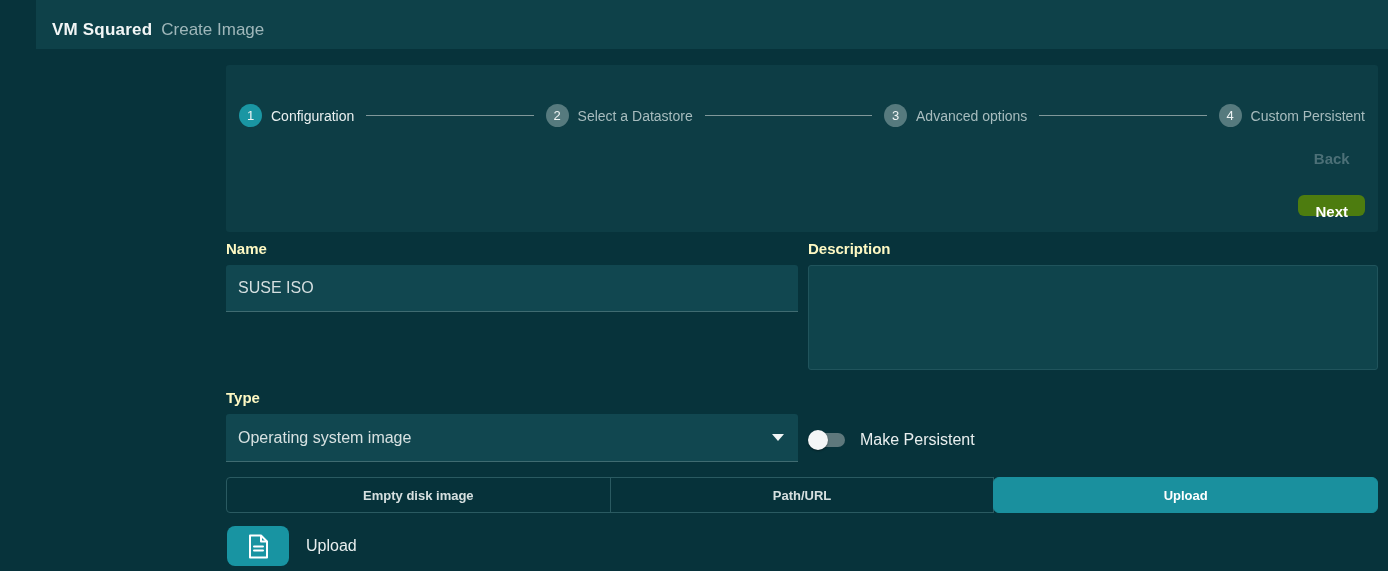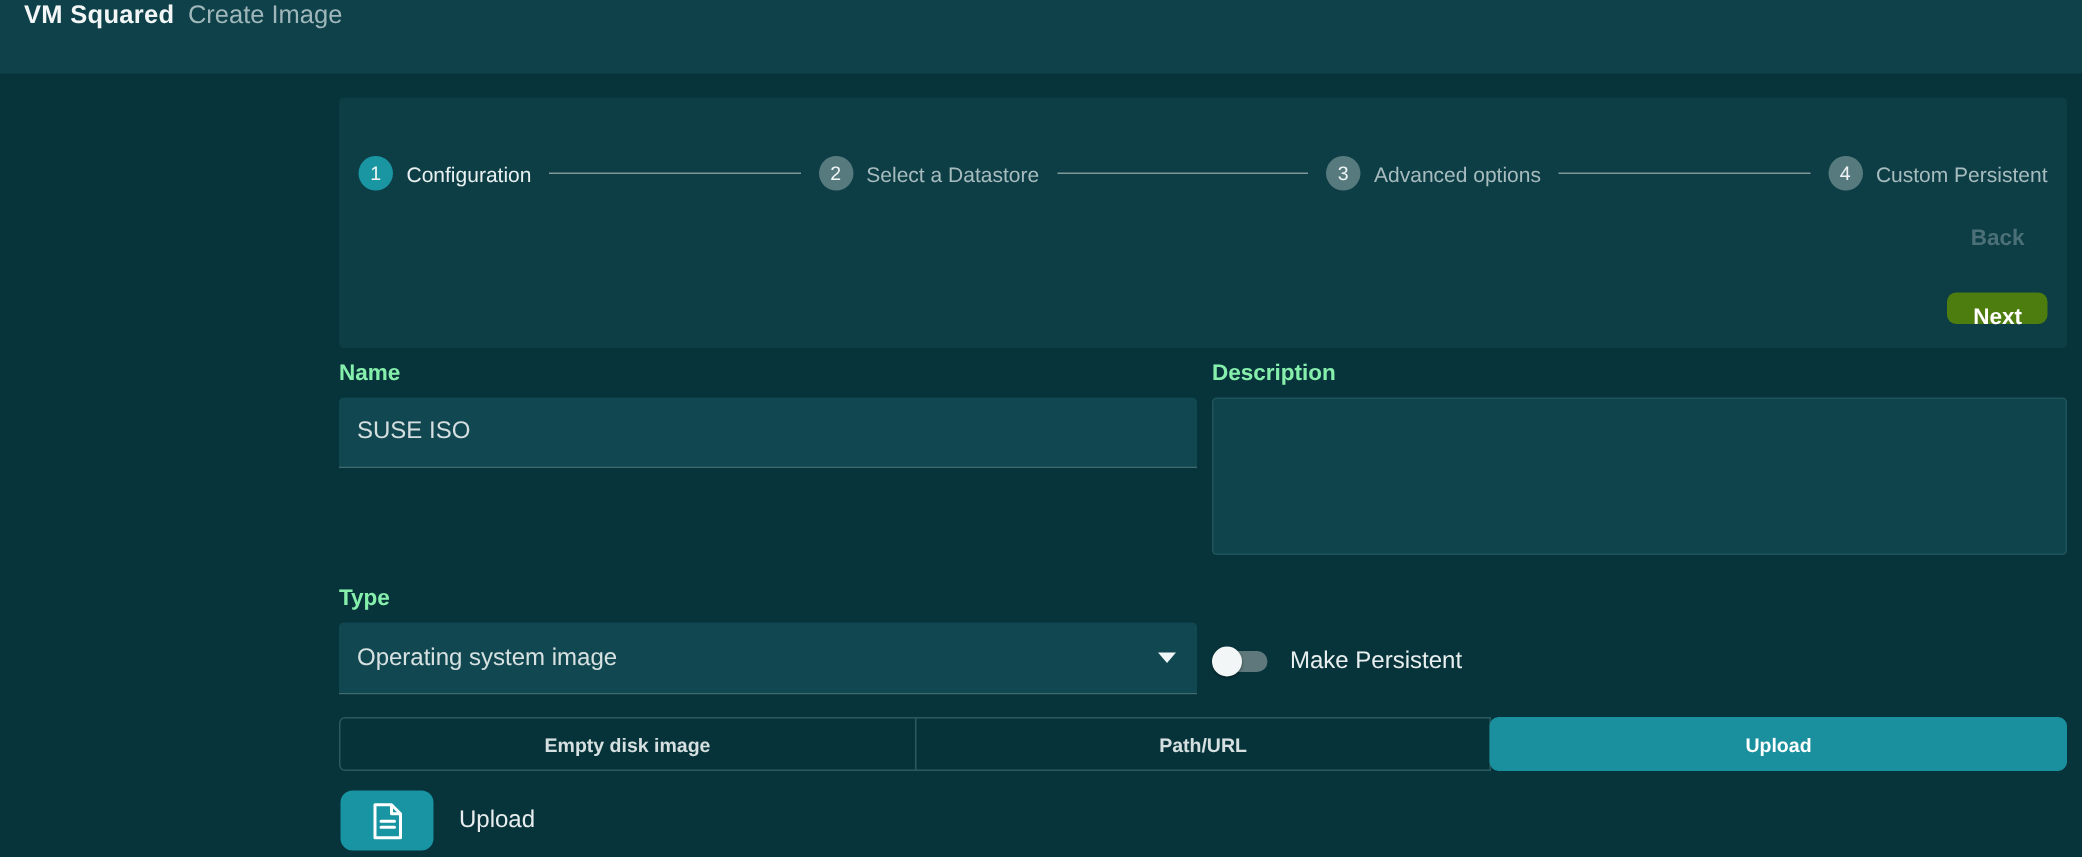--- a/index.html
+++ b/index.html
@@ -7,22 +7,23 @@
   body {
     background:#07333b;
     font-family:"Liberation Sans", sans-serif;
     color:#e9f0f0;
   }
 
   
   .app-header {
     height:49px;
     background:#0e4149;
-    display:flex; align-items:flex-start;
+    display:flex; align-items:flex-end;
     padding:0 16px 9px 16px;
+    margin-left:36px;
   }
   .brand { font-size:17px; font-weight:700; color:#f2f6f6; letter-spacing:.2px; }
   .page-title { font-size:17px; font-weight:400; color:#9fb7ba; margin-left:9px; }
 
   
   .wizard-card {
     margin:16px 10px 0 226px;
     height:167px;
     background:#0d3d45;
     border-radius:3px;
@@ -65,21 +66,21 @@
   }
 
   
   .form-area {
     margin:8px 10px 0 226px;
     display:grid;
     grid-template-columns:572px 1fr;
     column-gap:10px;
   }
   .field-label {
-    font-size:15px; font-weight:700; color:#86efac;
+    font-size:15px; font-weight:700; color:#fef9c3;
     line-height:18px; margin-bottom:7px;
   }
   .text-input {
     width:100%; height:47px;
     background:#114750;
     border:none; border-bottom:1px solid #3f6b71;
     border-radius:3px 3px 0 0;
     color:#d5dfe0; font-family:inherit; font-size:16px;
     padding:0 12px; outline:none;
   }

